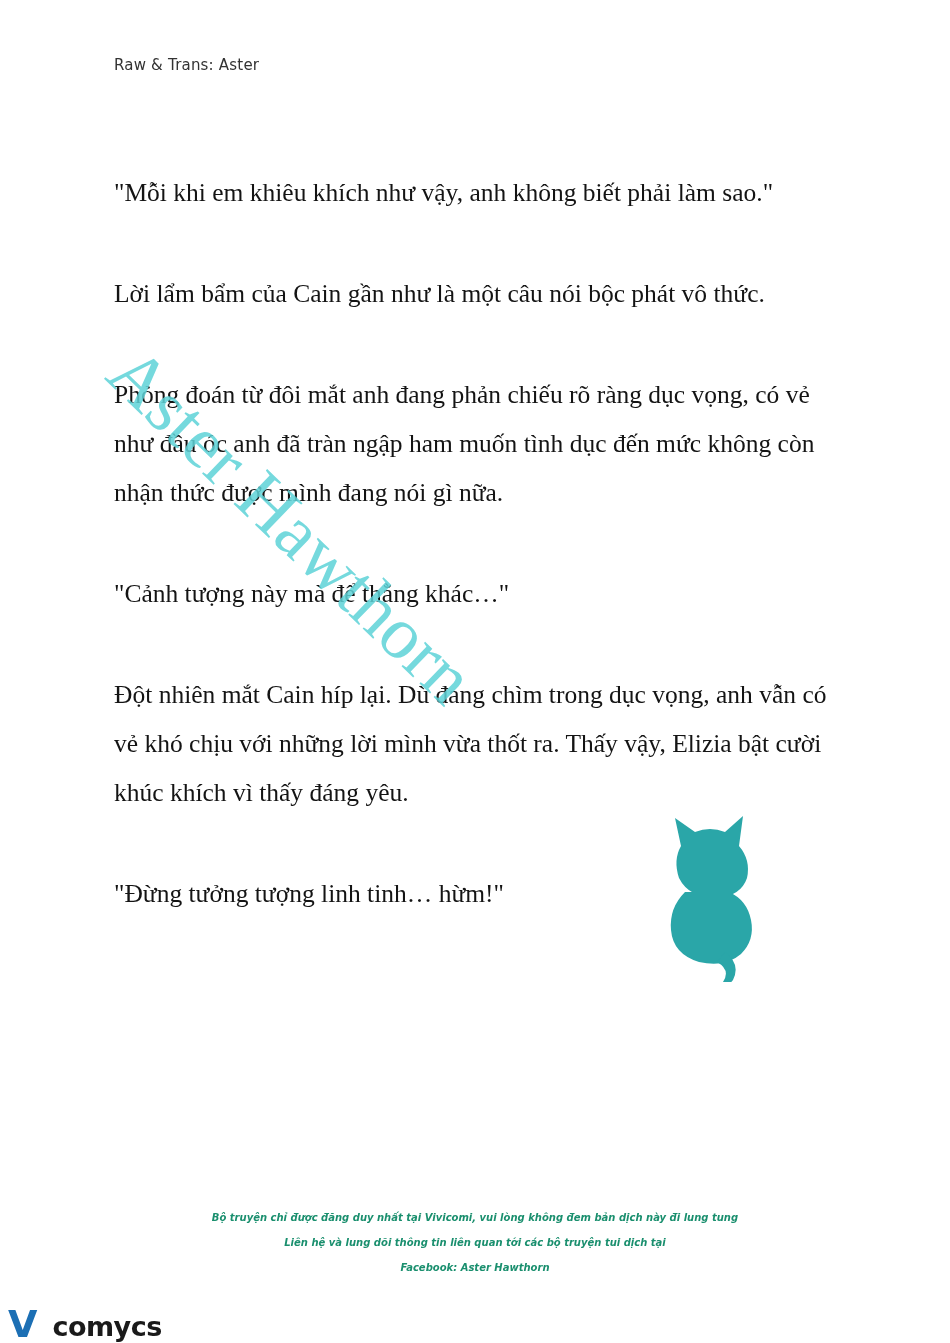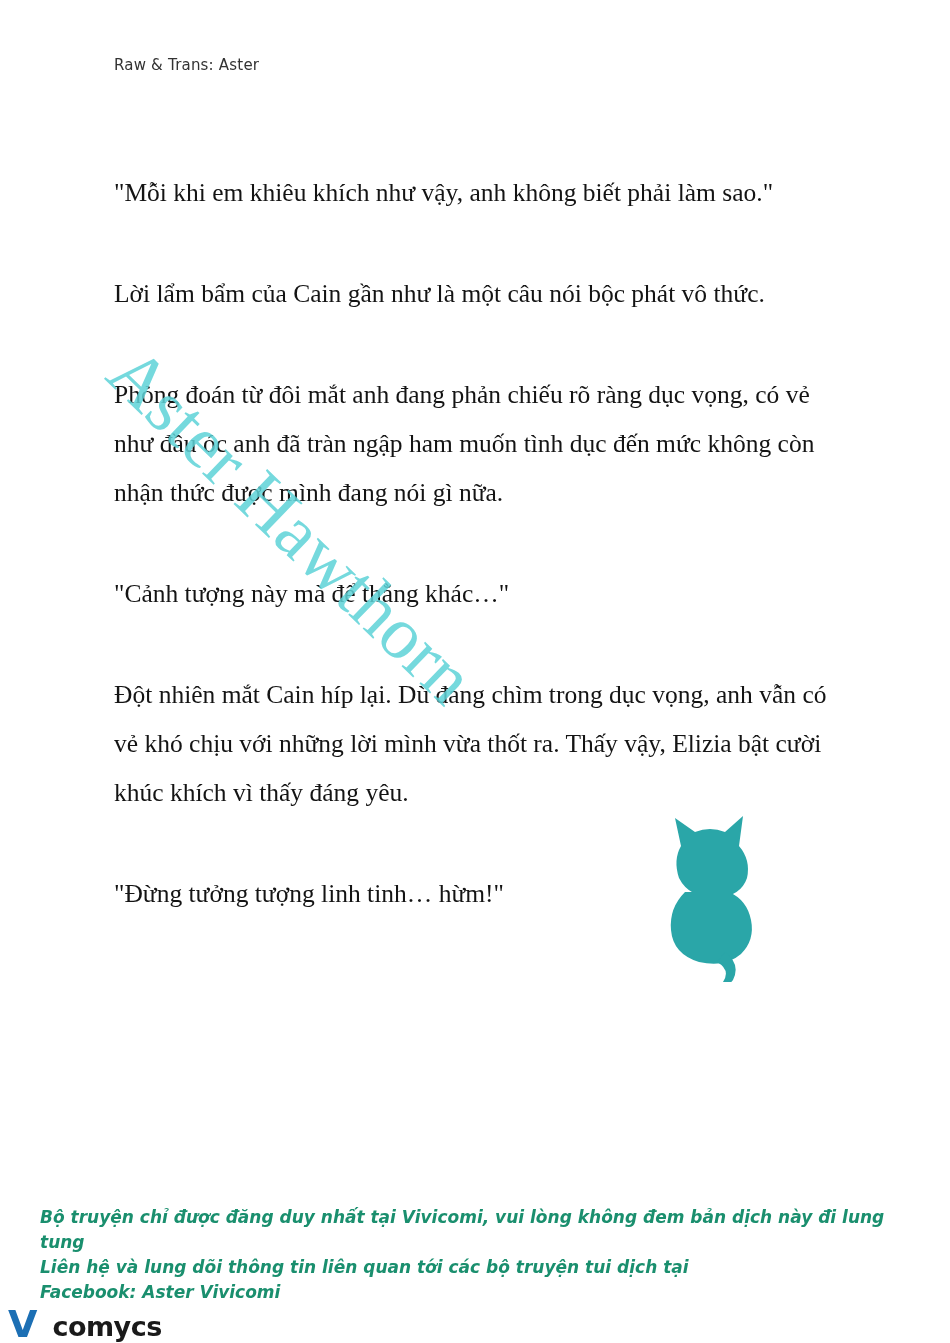--- a/index.html
+++ b/index.html
@@ -69,24 +69,25 @@
     height: 170px;
     pointer-events: none;
   }
 
   
   .footer-note {
     position: absolute;
     left: 0;
     top: 1205px;
     width: 950px;
+    text-align: center;
     font-family: "DejaVu Sans", sans-serif;
     font-style: italic;
     font-weight: bold;
-    font-size: 17px;
+    font-size: 10px;
     color: #1a8f6e;
     line-height: 25px;
   }
   .footer-note div { padding: 0 40px; }
 
   
   .logo {
     position: absolute;
     left: 8px;
     top: 1300px;
@@ -134,21 +135,21 @@
     <g fill="#2aa6a8">
       <path d="M26 34 L20 6 L40 20 Q55 14 70 20 L88 4 L84 34 Q96 48 92 66 Q86 84 62 86 Q34 86 24 66 Q18 48 26 34 Z"></path>
       <path d="M30 80 Q14 96 16 118 Q18 142 44 150 Q70 156 86 142 Q100 128 96 108 Q92 88 74 80 Z"></path>
       <path d="M70 140 Q86 152 78 168 Q74 174 68 170 Q76 158 62 150 Z"></path>
     </g>
   </svg>
 
   <div class="footer-note">
     <div>Bộ truyện chỉ được đăng duy nhất tại Vivicomi, vui lòng không đem bản dịch này đi lung tung</div>
     <div>Liên hệ và lung dõi thông tin liên quan tới các bộ truyện tui dịch tại</div>
-    <div>Facebook: Aster Vivicomi</div>
+    <div>Facebook: Aster Hawthorn</div>
   </div>
 
   <div class="logo">
     <span class="logo-v">V</span>
     <span class="logo-text">comycs</span>
   </div>
 
 </div>
 
 </body></html>

